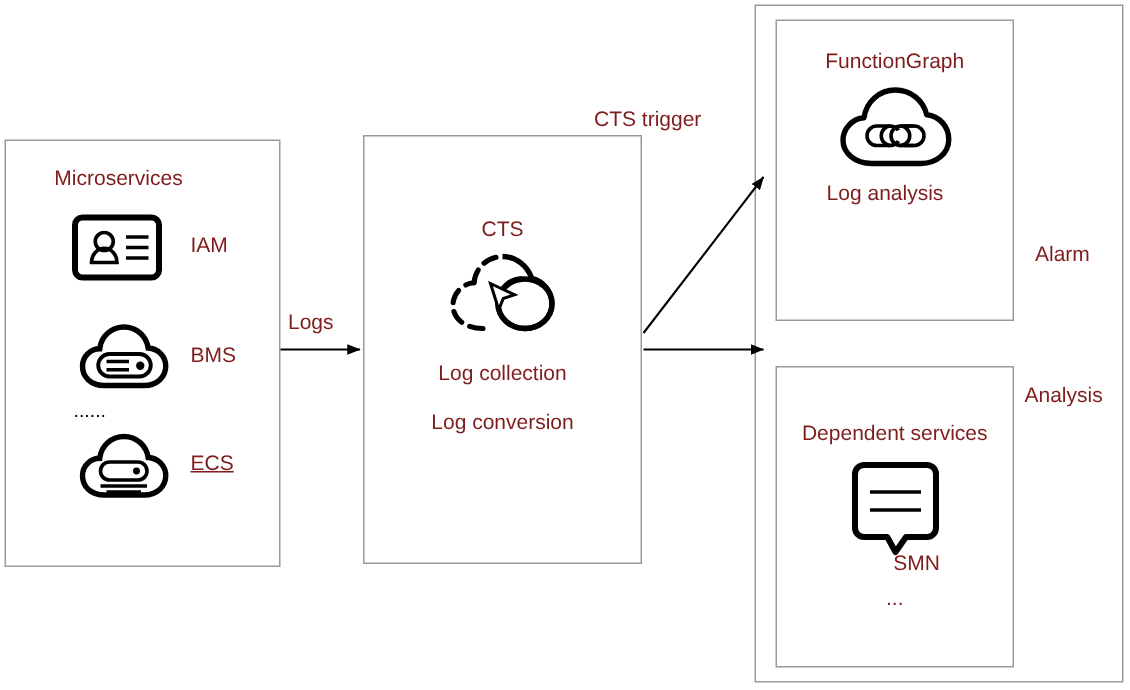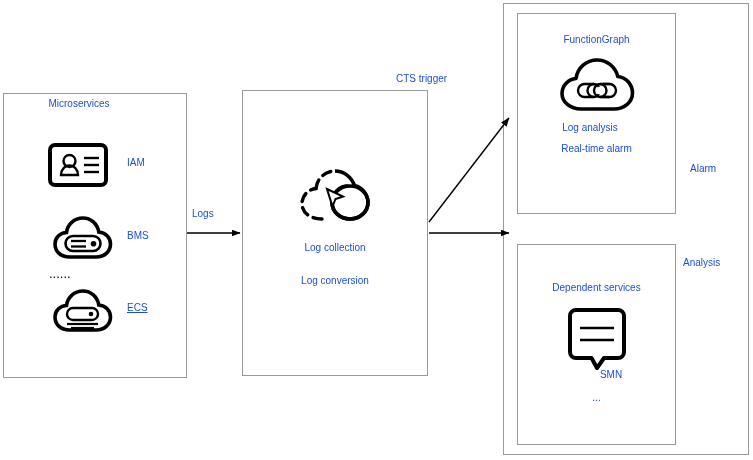--- a/index.html
+++ b/index.html
@@ -17,23 +17,23 @@
     overflow: hidden;
   }
   .box {
     position: absolute;
     border: 1px solid #9a9a9a;
     background: #ffffff;
     box-sizing: border-box;
   }
   .lbl {
     position: absolute;
-    font-size: 10px;
+    font-size: 14px;
     line-height: 16px;
-    color: #1d4ed8;
+    color: #7f1d1d;
     white-space: nowrap;
   }
   .lbl.center {
     text-align: center;
   }
   .icon {
     position: absolute;
   }
   .dots {
     position: absolute;
@@ -51,21 +51,21 @@
     pointer-events: none;
   }
 </style>
 </head>
 <body>
 
 <div id="canvas">
 
   <div class="box" style="left:3px; top:93px; width:184px; height:285px;"></div>
 
-  <div class="lbl center" style="left:3px; top:96px; width:152px;text-align:center;">Microservices</div>
+  <div class="lbl center" style="left:3px; top:110px; width:152px;text-align:center;">Microservices</div>
 
   <div class="icon" style="left:47px; top:142px;">
     <svg width="62" height="46" viewBox="0 0 62 46">
       <rect x="3" y="3" width="56" height="40" rx="5" ry="5" fill="#fff" stroke="#000" stroke-width="4"></rect>
       <path d="M14 33 a8.5 9.5 0 0 1 17 0 z" fill="none" stroke="#000" stroke-width="2.4"></path>
       <circle cx="22.5" cy="19" r="6" fill="none" stroke="#000" stroke-width="2.4"></circle>
       <line x1="37" y1="16" x2="52" y2="16" stroke="#000" stroke-width="2.4"></line>
       <line x1="37" y1="23" x2="52" y2="23" stroke="#000" stroke-width="2.4"></line>
       <line x1="37" y1="30" x2="52" y2="30" stroke="#000" stroke-width="2.4"></line>
     </svg>
@@ -95,20 +95,21 @@
       <rect x="15" y="24" width="31" height="12" rx="6" ry="6" fill="#fff" stroke="#000" stroke-width="2.4"></rect>
       <circle cx="39" cy="30" r="2.3" fill="#000"></circle>
       <line x1="15" y1="40" x2="46" y2="40" stroke="#000" stroke-width="2.2"></line>
       <line x1="19" y1="44" x2="42" y2="44" stroke="#000" stroke-width="2.2"></line>
     </svg>
   </div>
   <div class="lbl" style="left:127px; top:300px;text-decoration:underline;">ECS</div>
 
   <div class="box" style="left:242px; top:90px; width:186px; height:286px;"></div>
 
+  <div class="lbl center" style="left:242px; top:144px; width:186px;">CTS</div>
 
   <div class="icon" style="left:296px; top:165px;">
     <svg width="78" height="60" viewBox="0 0 78 60">
       <path d="M26 54 C14 54 6 47.5 6 38.5 C6 30.5 12.5 24 20 23.5" fill="none" stroke="#000" stroke-width="3.4" stroke-dasharray="9 6" stroke-linecap="round"></path>
       <path d="M20 23.5 C21 13 29.5 6 39 6" fill="none" stroke="#000" stroke-width="3.4" stroke-dasharray="9 6" stroke-linecap="round"></path>
       <path d="M39 6 C48 6 55.5 12 58.5 20.5 C66.5 22.5 72 29.5 72 37.5
                C72 46.5 64 54 54 54 C44 54 36 46.5 36 37.5
                C36 28.5 43 21 52 21" fill="none" stroke="#000" stroke-width="3.6" stroke-linejoin="round"></path>
       <path d="M36 37.5 C36 46.5 44 54 54 54 C64 54 72 46.5 72 37.5
                C72 28.5 64 21 54 21 C44 21 36 28.5 36 37.5 Z" fill="none" stroke="#000" stroke-width="3.6"></path>
@@ -134,21 +135,20 @@
       <rect x="36" y="29" width="22" height="13" rx="6.5" ry="6.5" fill="none" stroke="#000" stroke-width="2.4"></rect>
       <rect x="38.5" y="31.4" width="17" height="8.2" rx="4.1" ry="4.1" fill="#fff" stroke="none"></rect>
       <path d="M36 29 a6.5 6.5 0 0 0 0 13" fill="none" stroke="#000" stroke-width="2.4"></path>
       <path d="M42 29 a6.5 6.5 0 0 1 0 13" fill="none" stroke="#000" stroke-width="2.4"></path>
       <line x1="44.5" y1="29" x2="51.5" y2="29" stroke="#000" stroke-width="2.4"></line>
       <line x1="44.5" y1="42" x2="51.5" y2="42" stroke="#000" stroke-width="2.4"></line>
     </svg>
   </div>
 
   <div class="lbl center" style="left:517px; top:120px; width:146px;">Log analysis</div>
-  <div class="lbl center" style="left:517px; top:141px; width:159px;">Real-time alarm</div>
 
   <div class="lbl" style="left:690px; top:161px;">Alarm</div>
 
   <div class="box" style="left:517px; top:244px; width:159px; height:201px;"></div>
 
   <div class="lbl center" style="left:517px; top:280px; width:159px;text-align:center;">Dependent services</div>
 
   <div class="icon" style="left:566px; top:306px;">
     <svg width="62" height="66" viewBox="0 0 62 66">
       <path d="M10 4 L52 4 C55.3 4 58 6.7 58 10 L58 46 C58 49.3 55.3 52 52 52

